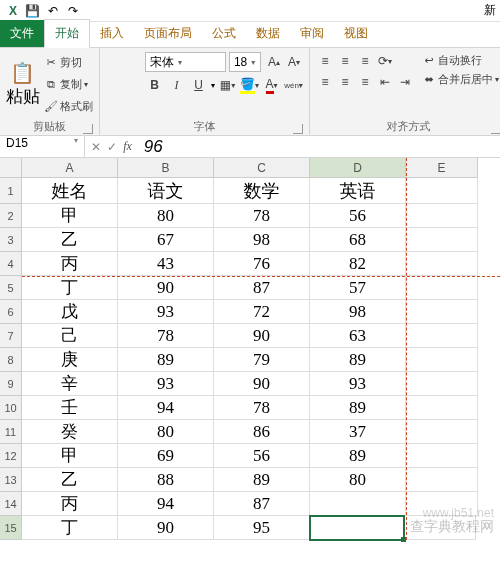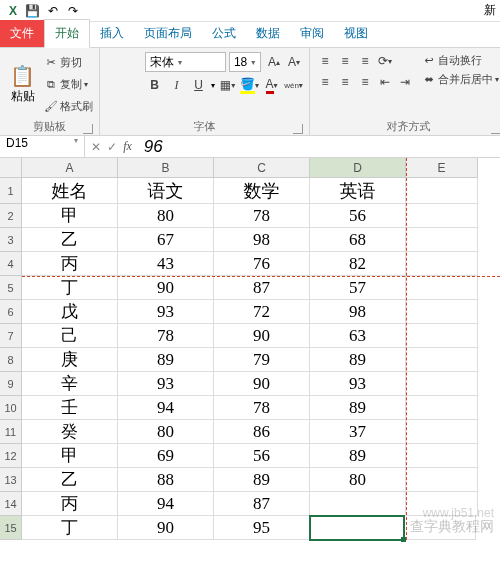--- a/index.html
+++ b/index.html
@@ -3,22 +3,22 @@
 <meta charset="utf-8">
 <style>
 * { box-sizing: border-box; margin: 0; padding: 0; font-family: "Microsoft YaHei", "SimSun", sans-serif; }
 body { background: #fff; width: 500px; height: 570px; overflow: hidden; font-size: 12px; }
 
 .titlebar { background: #fff; height: 22px; display: flex; align-items: center; padding: 0 4px; border-bottom: 1px solid #e0e0e0; }
 .titlebar .qat-btn { width: 18px; height: 18px; display: flex; align-items: center; justify-content: center; margin-right: 2px; }
 .titlebar .spacer { flex: 1; }
 
 .tabstrip { background: #fff; height: 26px; display: flex; align-items: flex-end; border-bottom: 1px solid #d4d4d4; }
-.tab { padding: 5px 10px; font-size: 12px; color: #0369a1; cursor: pointer; }
-.tab.file { background: #ef4444; color: #fff; }
+.tab { padding: 5px 10px; font-size: 12px; color: #a16207; cursor: pointer; }
+.tab.file { background: #15803d; color: #fff; }
 .tab.active { background: #fff; border: 1px solid #d4d4d4; border-bottom: 1px solid #fff; color: #217346; margin-bottom: -1px; }
 
 .ribbon { background: #f3f3f3; height: 88px; display: flex; border-bottom: 1px solid #d4d4d4; }
 .rgroup { border-right: 1px solid #d4d4d4; display: flex; flex-direction: column; padding: 2px 4px 0 4px; }
 .rgroup .content { flex: 1; display: flex; }
 .rgroup .label { text-align: center; font-size: 11px; color: #666; height: 16px; position: relative; }
 .rgroup .label .dlg { position: absolute; right: 2px; bottom: 1px; width: 10px; height: 10px; border: 1px solid #999; border-top: none; border-left: none; }
 
 .clip-main { display: flex; flex-direction: column; align-items: center; justify-content: center; width: 38px; }
 .clip-side { display: flex; flex-direction: column; justify-content: space-around; padding: 2px 0; }
@@ -90,21 +90,21 @@
   <div class="tab">审阅</div>
   <div class="tab">视图</div>
 </div>
 
 <div class="ribbon">
 
   <div class="rgroup">
     <div class="content">
       <div class="clip-main">
         <div style="font-size:20px;">📋</div>
-        <div style="font-size:12px;">粘贴</div>
+        <div style="font-size:17px;">粘贴</div>
       </div>
       <div class="clip-side">
         <div class="small-btn">
             <span class="ic">✂</span>
             <span>剪切</span>
           </div>
         <div class="small-btn">
             <span class="ic">⧉</span>
             <span>复制</span> 
             <span style="font-size:8px;margin-left:2px;">▾</span>

